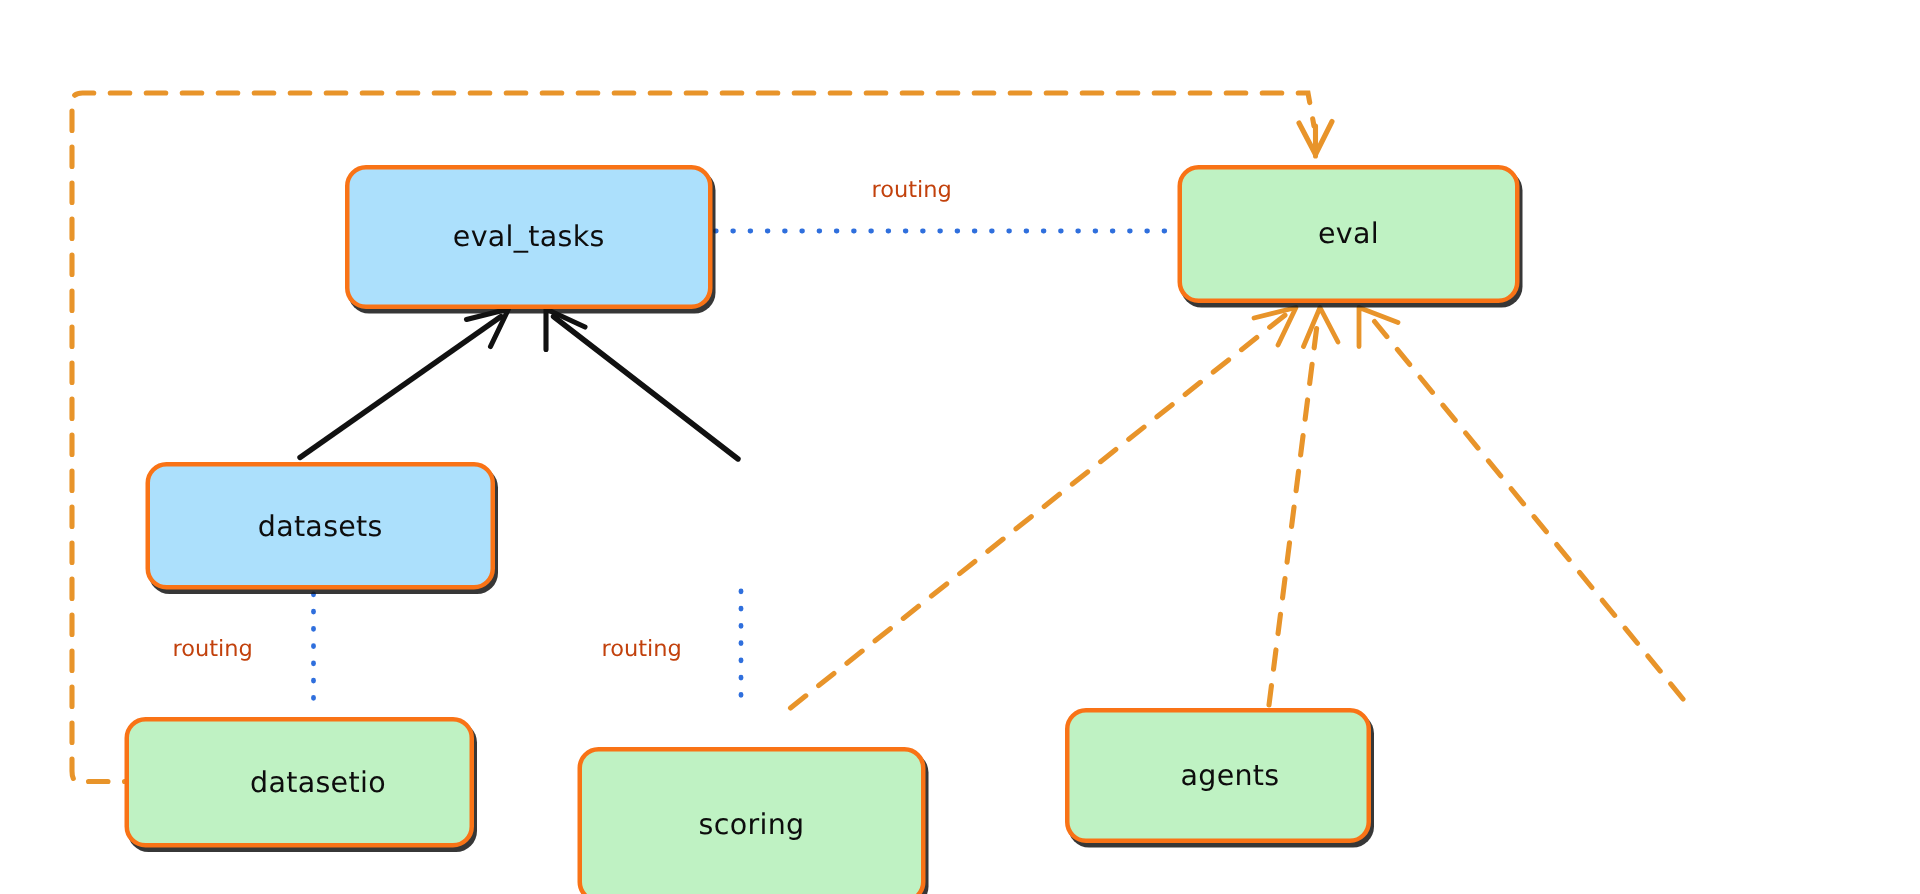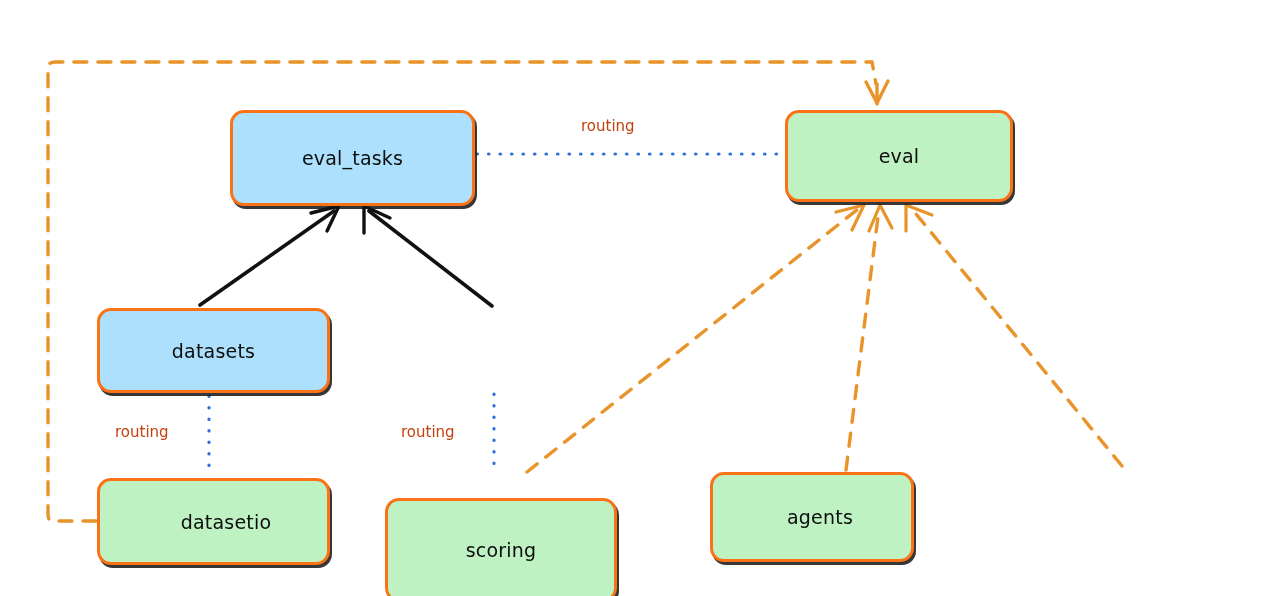--- a/index.html
+++ b/index.html
@@ -93,21 +93,21 @@
 
   <div class="node green" style="left:785px; top:110px; width:228px; height:92px;">
     <span>eval</span>
   </div>
 
   <div class="node blue" style="left:97px; top:308px; width:233px; height:85px;">
     <span>datasets</span>
   </div>
 
 
-  <div class="node green" style="left:97px; top:478px; width:233px; height:87px;padding-left:25px;">
+  <div class="node green" style="left:83px; top:478px; width:233px; height:87px;padding-left:25px;">
     <span>datasetio</span>
   </div>
 
   <div class="node green" style="left:385px; top:498px; width:232px; height:104px;">
     <span>scoring</span>
   </div>
 
   <div class="node green" style="left:710px; top:472px; width:204px; height:90px;padding-left:16px;">
     <span>agents</span>
   </div>

